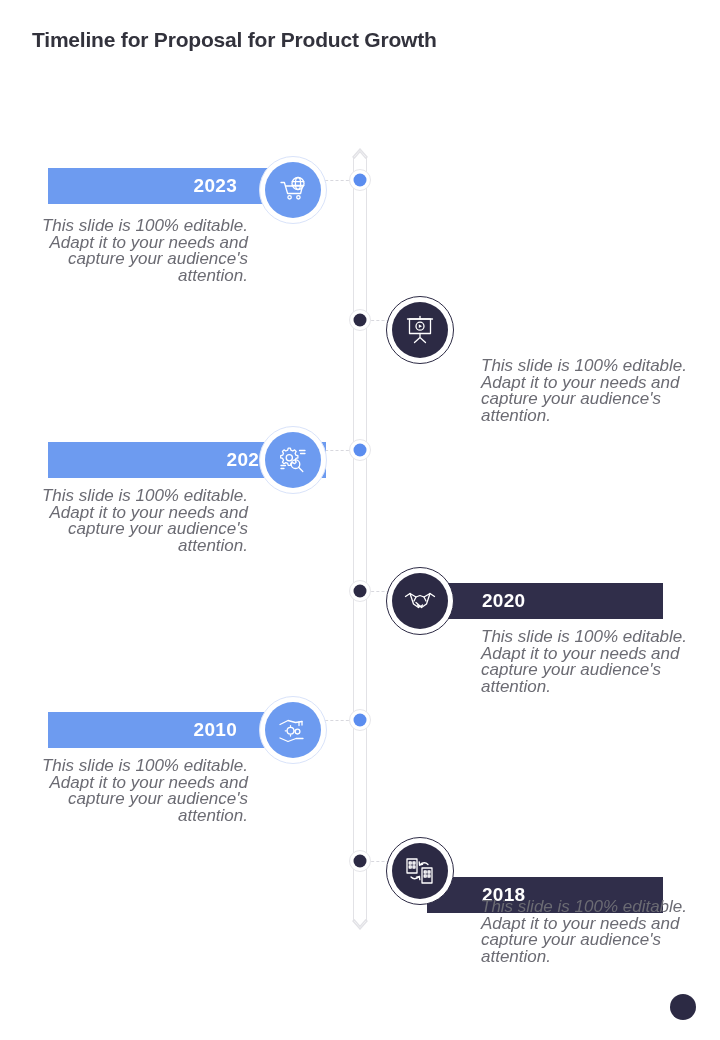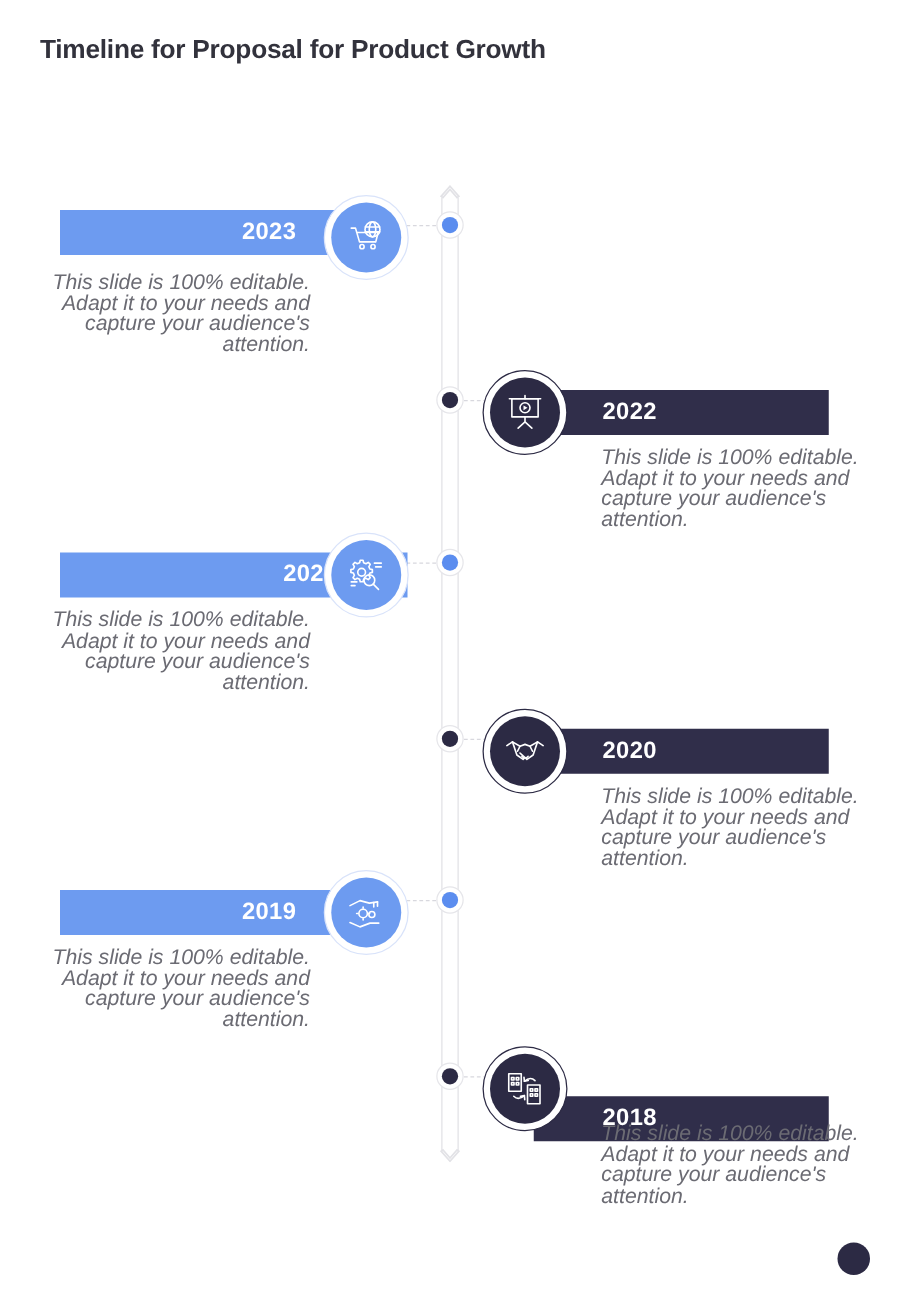--- a/index.html
+++ b/index.html
@@ -217,23 +217,20 @@
 
   <div class="desc right-align" style="left:33px; top:70px;">This slide is 100% editable. Adapt it to your needs and capture your audience's attention.</div>
 </div>
 
 <div class="row" style="top:288px">
   <div class="connector" style="left:366px; top:32px; width:34px;"></div>
   <div class="node dark" style="top:21px">
       <i></i>
     </div>
 
-  <div class="bar dark" style="left:427px; top:24px; width:236px;">
-    <span class="year">2022</span>
-  </div>
 
   <div class="badge dark" style="left:386px; top:8px;">
     <div class="ring"></div>
     <div class="disc">
       <svg width="34" height="34" viewBox="0 0 34 34">
         <g fill="none" stroke="#ffffff" stroke-width="1.3" stroke-linecap="round" stroke-linejoin="round">
           <path d="M17 3.5 V6"></path>
           <path d="M4.5 6 H29.5"></path>
           <rect x="6.5" y="6" width="21" height="14.5"></rect>
           <circle cx="17" cy="13.2" r="4"></circle>
@@ -304,21 +301,21 @@
   <div class="desc left-align" style="left:481px; top:70px;">This slide is 100% editable. Adapt it to your needs and capture your audience's attention.</div>
 </div>
 
 <div class="row" style="top:688px">
   <div class="connector" style="left:320px; top:32px; width:34px;"></div>
   <div class="node blue" style="top:21px">
       <i></i>
     </div>
 
   <div class="bar blue" style="left:48px; top:24px; width:245px;">
-    <span class="year">2019</span>
+    <span class="year">2010</span>
   </div>
 
   <div class="badge blue" style="left:259px; top:8px;">
     <div class="ring"></div>
     <div class="disc">
       <svg width="34" height="34" viewBox="0 0 34 34">
         <g fill="none" stroke="#ffffff" stroke-width="1.3" stroke-linecap="round" stroke-linejoin="round">
           <path d="M4 11.5 L12 7.5 L19.5 9.5 L26 8.5"></path>
           <path d="M26 8.5 L26 12 M23 9 L23 12.5"></path>
           <path d="M4 25 L12 28.5 L20 25.5 L27 25.5"></path>

